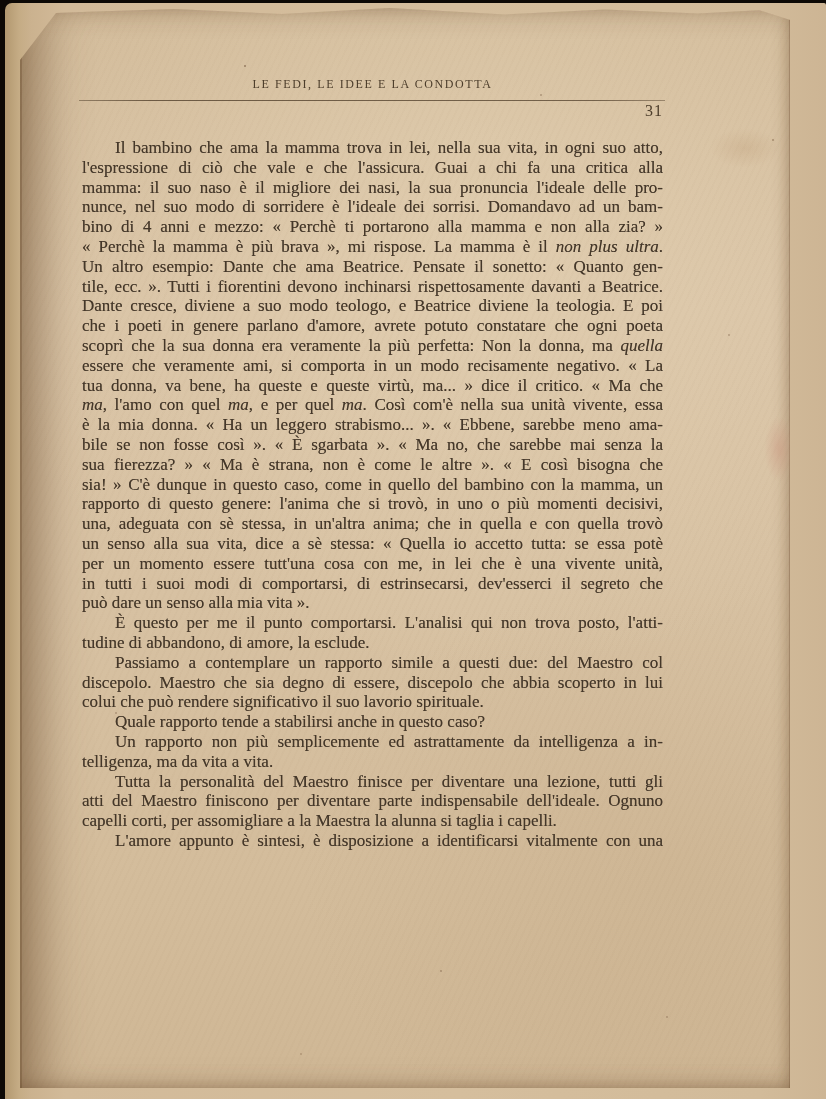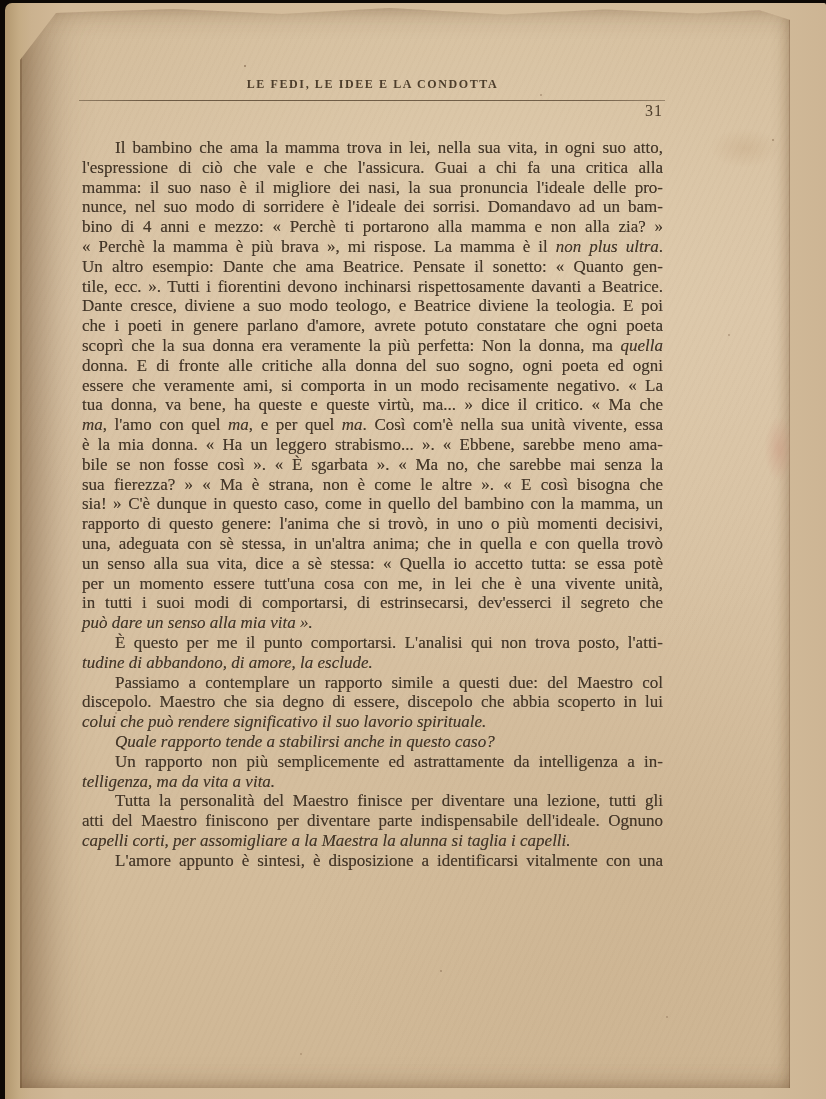--- a/index.html
+++ b/index.html
@@ -28,38 +28,38 @@
       inset 2px 0 0 rgba(95,64,34,.28),
       inset -10px 0 16px -9px rgba(110,80,50,.45),
       inset -1px 0 0 rgba(95,64,34,.25),
       inset 0 16px 26px -16px rgba(115,85,55,.38),
       inset 0 -14px 22px -15px rgba(105,75,45,.42);
     clip-path:polygon(0 52px,36px 5px,9% 0.35%,20% 0.1%,34% 0.55%,48% 0,63% 0.6%,76% 0.15%,88% 0.5%,96% 0.2%,100% 1.1%,100% 100%,0 100%);
     color:#44372a;
   }
   .runhead{
     position:absolute;top:69px;left:62px;width:581px;text-align:center;
-    font-size:12px;font-weight:bold;letter-spacing:1.6px;color:#4c3d2b;
+    font-size:12px;font-weight:normal;letter-spacing:1.6px;color:#4c3d2b;
     white-space:nowrap;
   }
   .pagenum{
     position:absolute;top:64px;left:62px;width:581px;text-align:right;
     font-size:16px;color:#4c3d2b;letter-spacing:1px;margin-top:30px;
   }
   .rule{
     position:absolute;top:92px;left:59px;width:586px;height:1px;
     background:linear-gradient(90deg,rgba(90,72,51,.55),rgba(90,72,51,.85) 12%,rgba(90,72,51,.8) 88%,rgba(90,72,51,.5));
   }
   .body-text{
     position:absolute;top:130px;left:62px;width:581px;
     font-size:17px;line-height:19.8px;color:#443729;
     text-shadow:0 0 .4px rgba(68,55,41,.55);
   }
   .line{text-align:justify;text-align-last:justify;}
-  .line.last{text-align-last:left;font-style:italic;}
+  .line.last{text-align-last:left;}
   .line.indent{text-indent:33px;}
   .line em{}
   
   .stain-pink{
     position:absolute;left:744px;top:408px;width:30px;height:66px;
     background:radial-gradient(closest-side, rgba(199,139,118,.38), rgba(199,139,118,0));
     border-radius:50%;
   }
   .stain-soft{
     position:absolute;left:690px;top:120px;width:70px;height:40px;
@@ -100,21 +100,20 @@
         <div class="line"><span>l'espressione di ciò che vale e che l'assicura. Guai a chi fa una critica alla</span></div>
         <div class="line"><span>mamma: il suo naso è il migliore dei nasi, la sua pronuncia l'ideale delle pro-</span></div>
         <div class="line"><span>nunce, nel suo modo di sorridere è l'ideale dei sorrisi. Domandavo ad un bam-</span></div>
         <div class="line"><span>bino di 4 anni e mezzo: « Perchè ti portarono alla mamma e non alla zia? »</span></div>
         <div class="line"><span>« Perchè la mamma è più brava », mi rispose. La mamma è il </span><em>non plus ultra</em><span>.</span></div>
         <div class="line"><span>Un altro esempio: Dante che ama Beatrice. Pensate il sonetto: « Quanto gen-</span></div>
         <div class="line"><span>tile, ecc. ». Tutti i fiorentini devono inchinarsi rispettosamente davanti a Beatrice.</span></div>
         <div class="line"><span>Dante cresce, diviene a suo modo teologo, e Beatrice diviene la teologia. E poi</span></div>
         <div class="line"><span>che i poeti in genere parlano d'amore, avrete potuto constatare che ogni poeta</span></div>
         <div class="line"><span>scoprì che la sua donna era veramente la più perfetta: Non la donna, ma </span><em>quella</em></div>
-        <div class="line"><span>donna. E di fronte alle critiche alla donna del suo sogno, ogni poeta ed ogni</span></div>
         <div class="line"><span>essere che veramente ami, si comporta in un modo recisamente negativo. « La</span></div>
         <div class="line"><span>tua donna, va bene, ha queste e queste virtù, ma... » dice il critico. « Ma che</span></div>
         <div class="line"><em>ma</em><span>, l'amo con quel </span><em>ma</em><span>, e per quel </span><em>ma</em><span>. Così com'è nella sua unità vivente, essa</span></div>
         <div class="line"><span>è la mia donna. « Ha un leggero strabismo... ». « Ebbene, sarebbe meno ama-</span></div>
         <div class="line"><span>bile se non fosse così ». « È sgarbata ». « Ma no, che sarebbe mai senza la</span></div>
         <div class="line"><span>sua fierezza? » « Ma è strana, non è come le altre ». « E così bisogna che</span></div>
         <div class="line"><span>sia! » C'è dunque in questo caso, come in quello del bambino con la mamma, un</span></div>
         <div class="line"><span>rapporto di questo genere: l'anima che si trovò, in uno o più momenti decisivi,</span></div>
         <div class="line"><span>una, adeguata con sè stessa, in un'altra anima; che in quella e con quella trovò</span></div>
         <div class="line"><span>un senso alla sua vita, dice a sè stessa: « Quella io accetto tutta: se essa potè</span></div>

